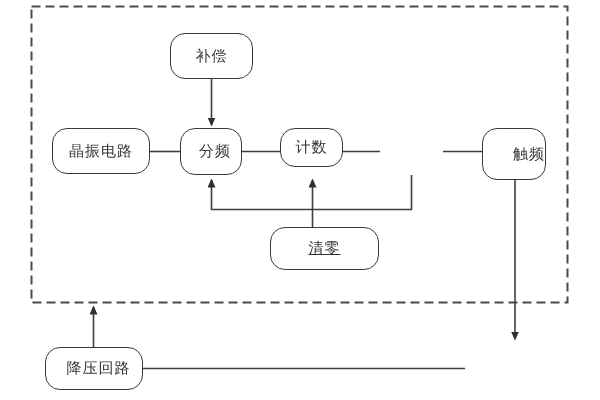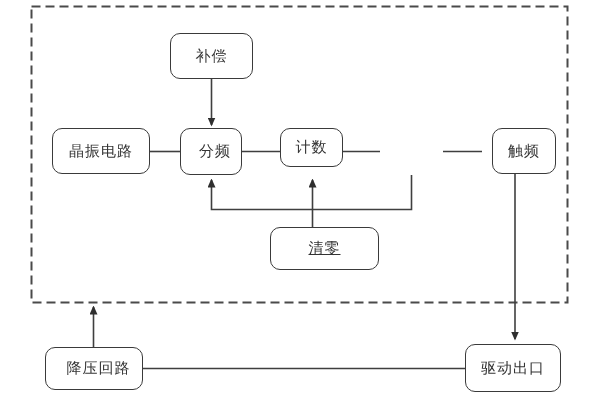--- a/index.html
+++ b/index.html
@@ -20,36 +20,36 @@
     left: 0;
     top: 0;
     width: 600px;
     height: 400px;
   }
   .node {
     position: absolute;
     box-sizing: border-box;
     background: #ffffff;
     border: 1.6px solid #3a3a3a;
-    border-radius: 10px;
+    border-radius: 15px;
     display: flex;
     align-items: center;
     justify-content: center;
     font-size: 15px;
     color: #333333;
     letter-spacing: 1px;
     white-space: nowrap;
   }
   
   .n-compensation       { left: 170px; top: 33px;  width: 83px; height: 46px; }
   .n-crystal-oscillator { left: 52px;  top: 128px; width: 98px; height: 46px; align-items: center; }
   .n-frequency-divider  { left: 180px; top: 128px; width: 62px; height: 47px; padding-left: 8px; }
   .n-counter            { left: 280px; top: 128px; width: 63px; height: 39px; }
   .n-setting            { left: 380px; top: 128px; width: 63px; height: 47px; }
-  .n-trigger-frequency  { left: 492px; top: 128px; width: 64px; height: 46px; }
+  .n-trigger-frequency  { left: 482px; top: 128px; width: 64px; height: 52px; justify-content: flex-end; }
   .n-clear              { left: 270px; top: 227px; width: 109px; height: 43px; text-decoration: underline; }
   .n-step-down-circuit  { left: 45px;  top: 347px; width: 98px; height: 43px; padding-left: 9px; }
   .n-drive-output       { left: 465px; top: 344px; width: 96px; height: 48px; }
 </style>
 </head>
 <body>
 
 <div class="canvas">
 
   <svg class="edges" viewBox="0 0 600 400" xmlns="http://www.w3.org/2000/svg">
@@ -104,17 +104,14 @@
   </div>
 
   <div class="node n-clear">
     <span>清零</span>
   </div>
 
   <div class="node n-step-down-circuit">
     <span>降压回路</span>
   </div>
 
-  <div class="node n-drive-output">
-    <span>驱动出口</span>
-  </div>
 
 </div>
 
 </body></html>

